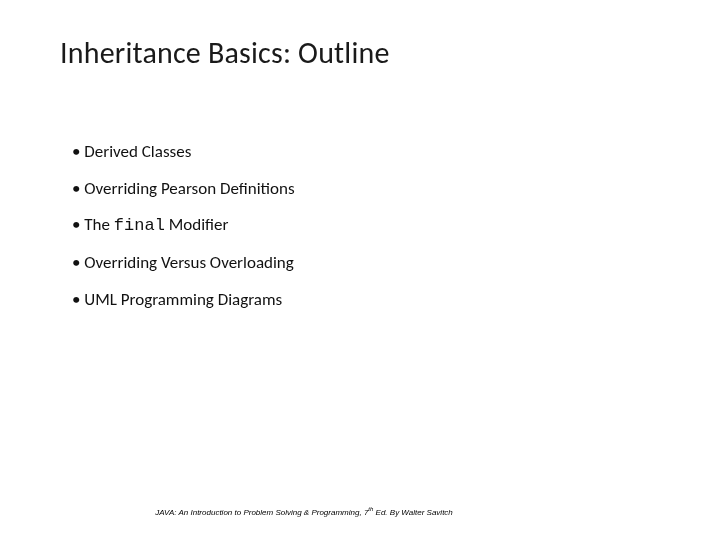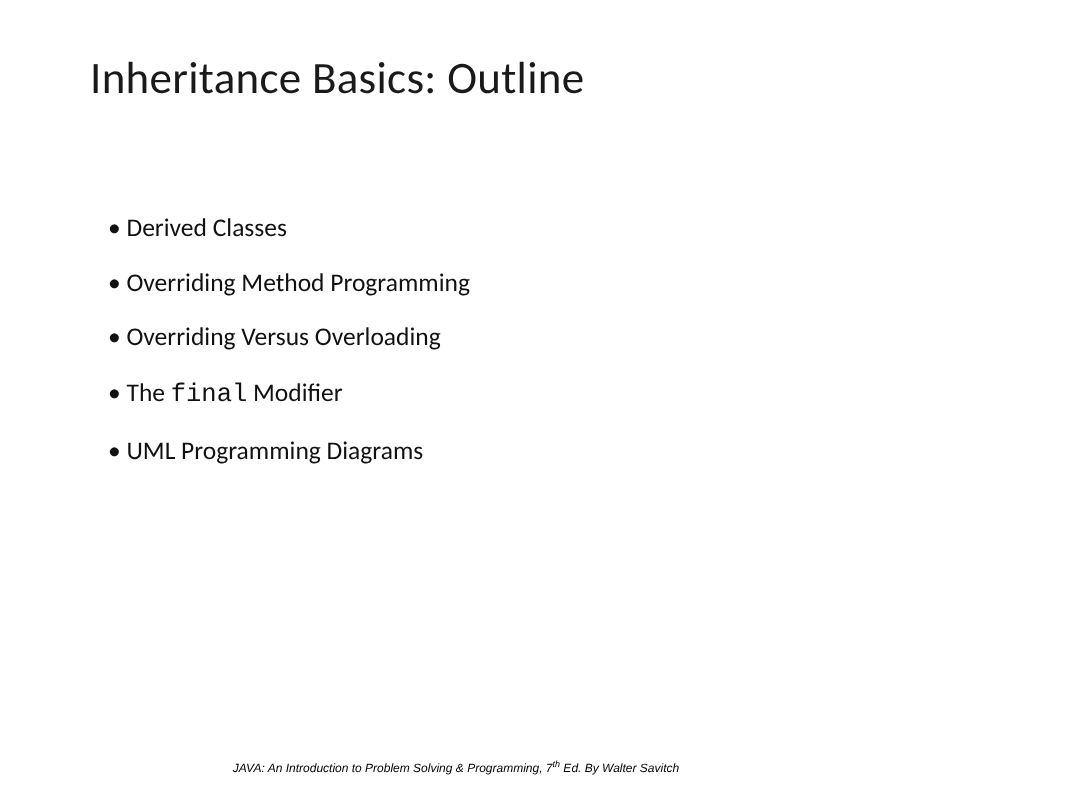--- a/index.html
+++ b/index.html
@@ -77,23 +77,23 @@
 </style>
 </head>
 <body>
 
 <div class="slide">
   <div class="title">Inheritance Basics: Outline</div>
 
   <div class="body">
     <ul>
       <li>Derived Classes</li>
-      <li>Overriding Method Programming</li>
+      <li>Overriding Pearson Definitions</li>
+      <li><span>The </span><span class="code">final</span><span> Modifier</span></li>
       <li>Overriding Versus Overloading</li>
-      <li><span>The </span><span class="code">final</span><span> Modifier</span></li>
       <li>UML Programming Diagrams</li>
     </ul>
   </div>
 
   <div class="footer">
     <div>
       <span class="booktitle">JAVA: An Introduction to Problem Solving &amp; Programming</span><span>, 7</span><span class="sup">th</span><span> Ed. By Walter Savitch</span>
     </div>
   </div>
 </div>

